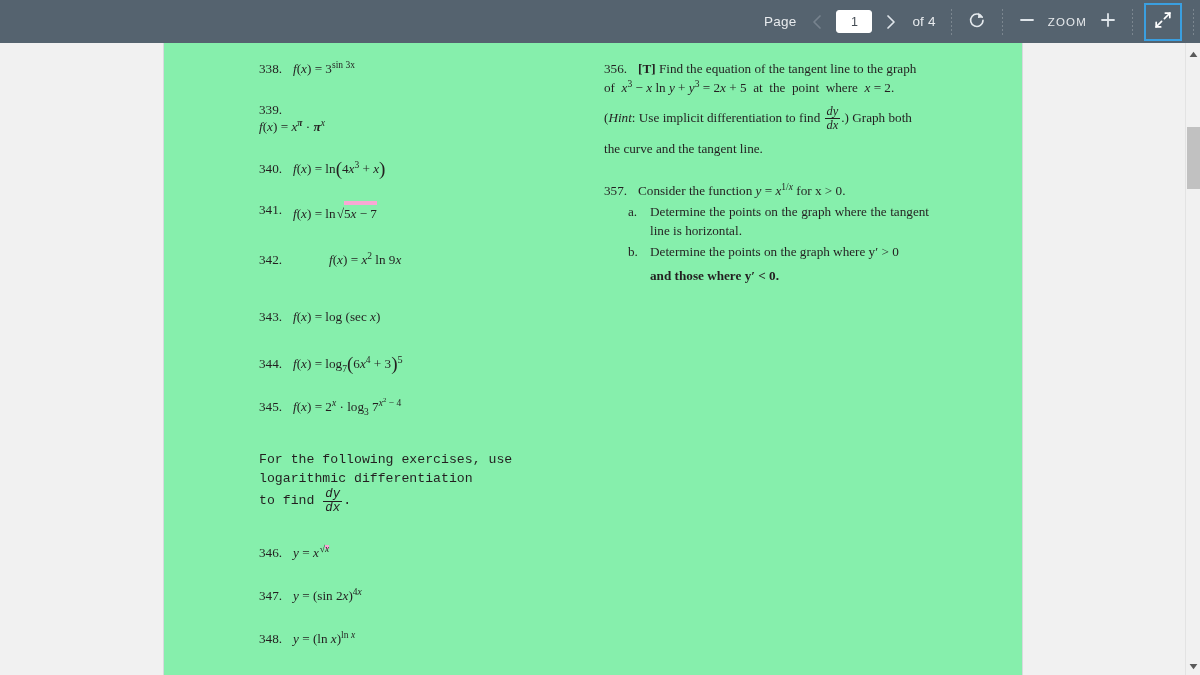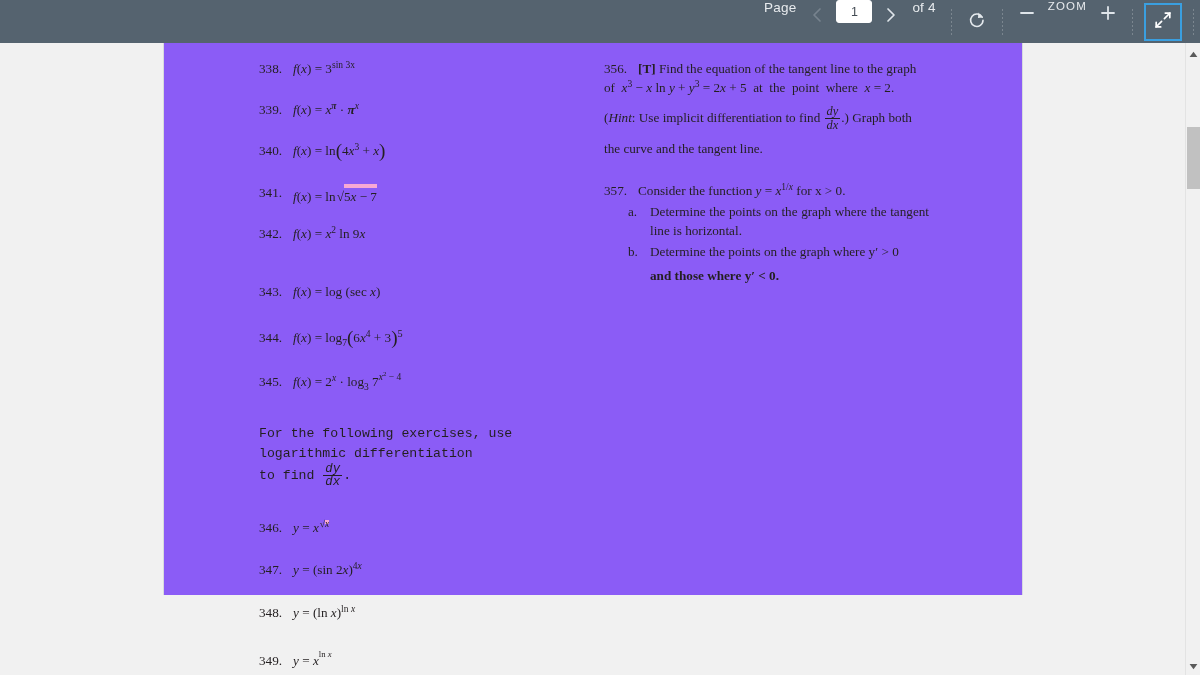--- a/index.html
+++ b/index.html
@@ -11,21 +11,21 @@
   }
 
   
   #toolbar {
     position: absolute; top: 0; left: 0;
     width: 1200px; height: 43px;
     background: #55636f;
     display: flex; align-items: center; justify-content: flex-end;
     padding-right: 0;
   }
-  .tb-group { display: flex; height: 43px; }
+  .tb-group { display: flex; align-items: center; height: 43px; }
 
   .tb-label {
     color: #e8ebee; font-size: 13.5px; letter-spacing: .2px;
     padding: 0 6px; user-select: none;
   }
   .tb-label.zoomword { font-size: 11.5px; letter-spacing: 1.2px; }
 
   .chev {
     width: 30px; height: 30px;
     display: flex; align-items: center; justify-content: center;
@@ -69,22 +69,22 @@
 
   
   #viewport {
     position: absolute; top: 43px; left: 0;
     width: 1185px; height: 632px;
     background: #f1f1f1;
     overflow: hidden;
   }
   #page {
     position: absolute; top: 0; left: 163px;
-    width: 860px; height: 552px;
-    background: #8b5cf6;
+    width: 860px; height: 632px;
+    background: #86efac;
     border-left: 1px solid #d7dade;
     border-right: 1px solid #d7dade;
   }
 
   .col {
     position: absolute; top: 0;
     font-family: "Liberation Serif", serif;
     color: #231f20;
   }
   #col-left  { left: 95px;  width: 330px; }
@@ -240,42 +240,42 @@
 
     <div class="col" id="col-left">
 
       <div class="ex" style="margin-top:17px;">
         <span class="num">338.</span>
         <span class="body">
           <span class="mathi">f</span>(<span class="mathi">x</span>) = 3<span class="up">sin 3x</span>
         </span>
       </div>
 
-      <div class="ex" style="margin-top:23px;">
+      <div class="ex" style="margin-top:23px;flex-direction:column;">
         <span class="num">339.</span>
         <span class="body">
           <span class="mathi">f</span>(<span class="mathi">x</span>) = <span class="mathi">x</span><span class="up mathi"><b>π</b></span> · <b class="mathi">π</b><span class="up mathi">x</span>
         </span>
       </div>
 
       <div class="ex" style="margin-top:24px;">
         <span class="num">340.</span>
         <span class="body">
           <span class="mathi">f</span>(<span class="mathi">x</span>) = ln<span class="paren-big">(</span>4<span class="mathi">x</span><span class="up">3</span> + <span class="mathi">x</span><span class="paren-big">)</span>
         </span>
       </div>
 
       <div class="ex" style="margin-top:24px;">
         <span class="num">341.</span>
         <span class="body">
           <span class="mathi">f</span>(<span class="mathi">x</span>) = ln<span class="rad">√<span class="bar">5<span class="mathi">x</span> − 7</span></span>
         </span>
       </div>
 
-      <div class="ex" style="margin-top:20px;">
+      <div class="ex" style="margin-top:28px;gap:36px;">
         <span class="num">342.</span>
         <span class="body">
           <span class="mathi">f</span>(<span class="mathi">x</span>) = <span class="mathi">x</span><span class="up">2</span> ln 9<span class="mathi">x</span>
         </span>
       </div>
 
       <div class="ex" style="margin-top:40px;align-items:center;">
         <span class="num">343.</span>
         <span class="body">
           <span class="mathi">f</span>(<span class="mathi">x</span>) = log (sec <span class="mathi">x</span>)

